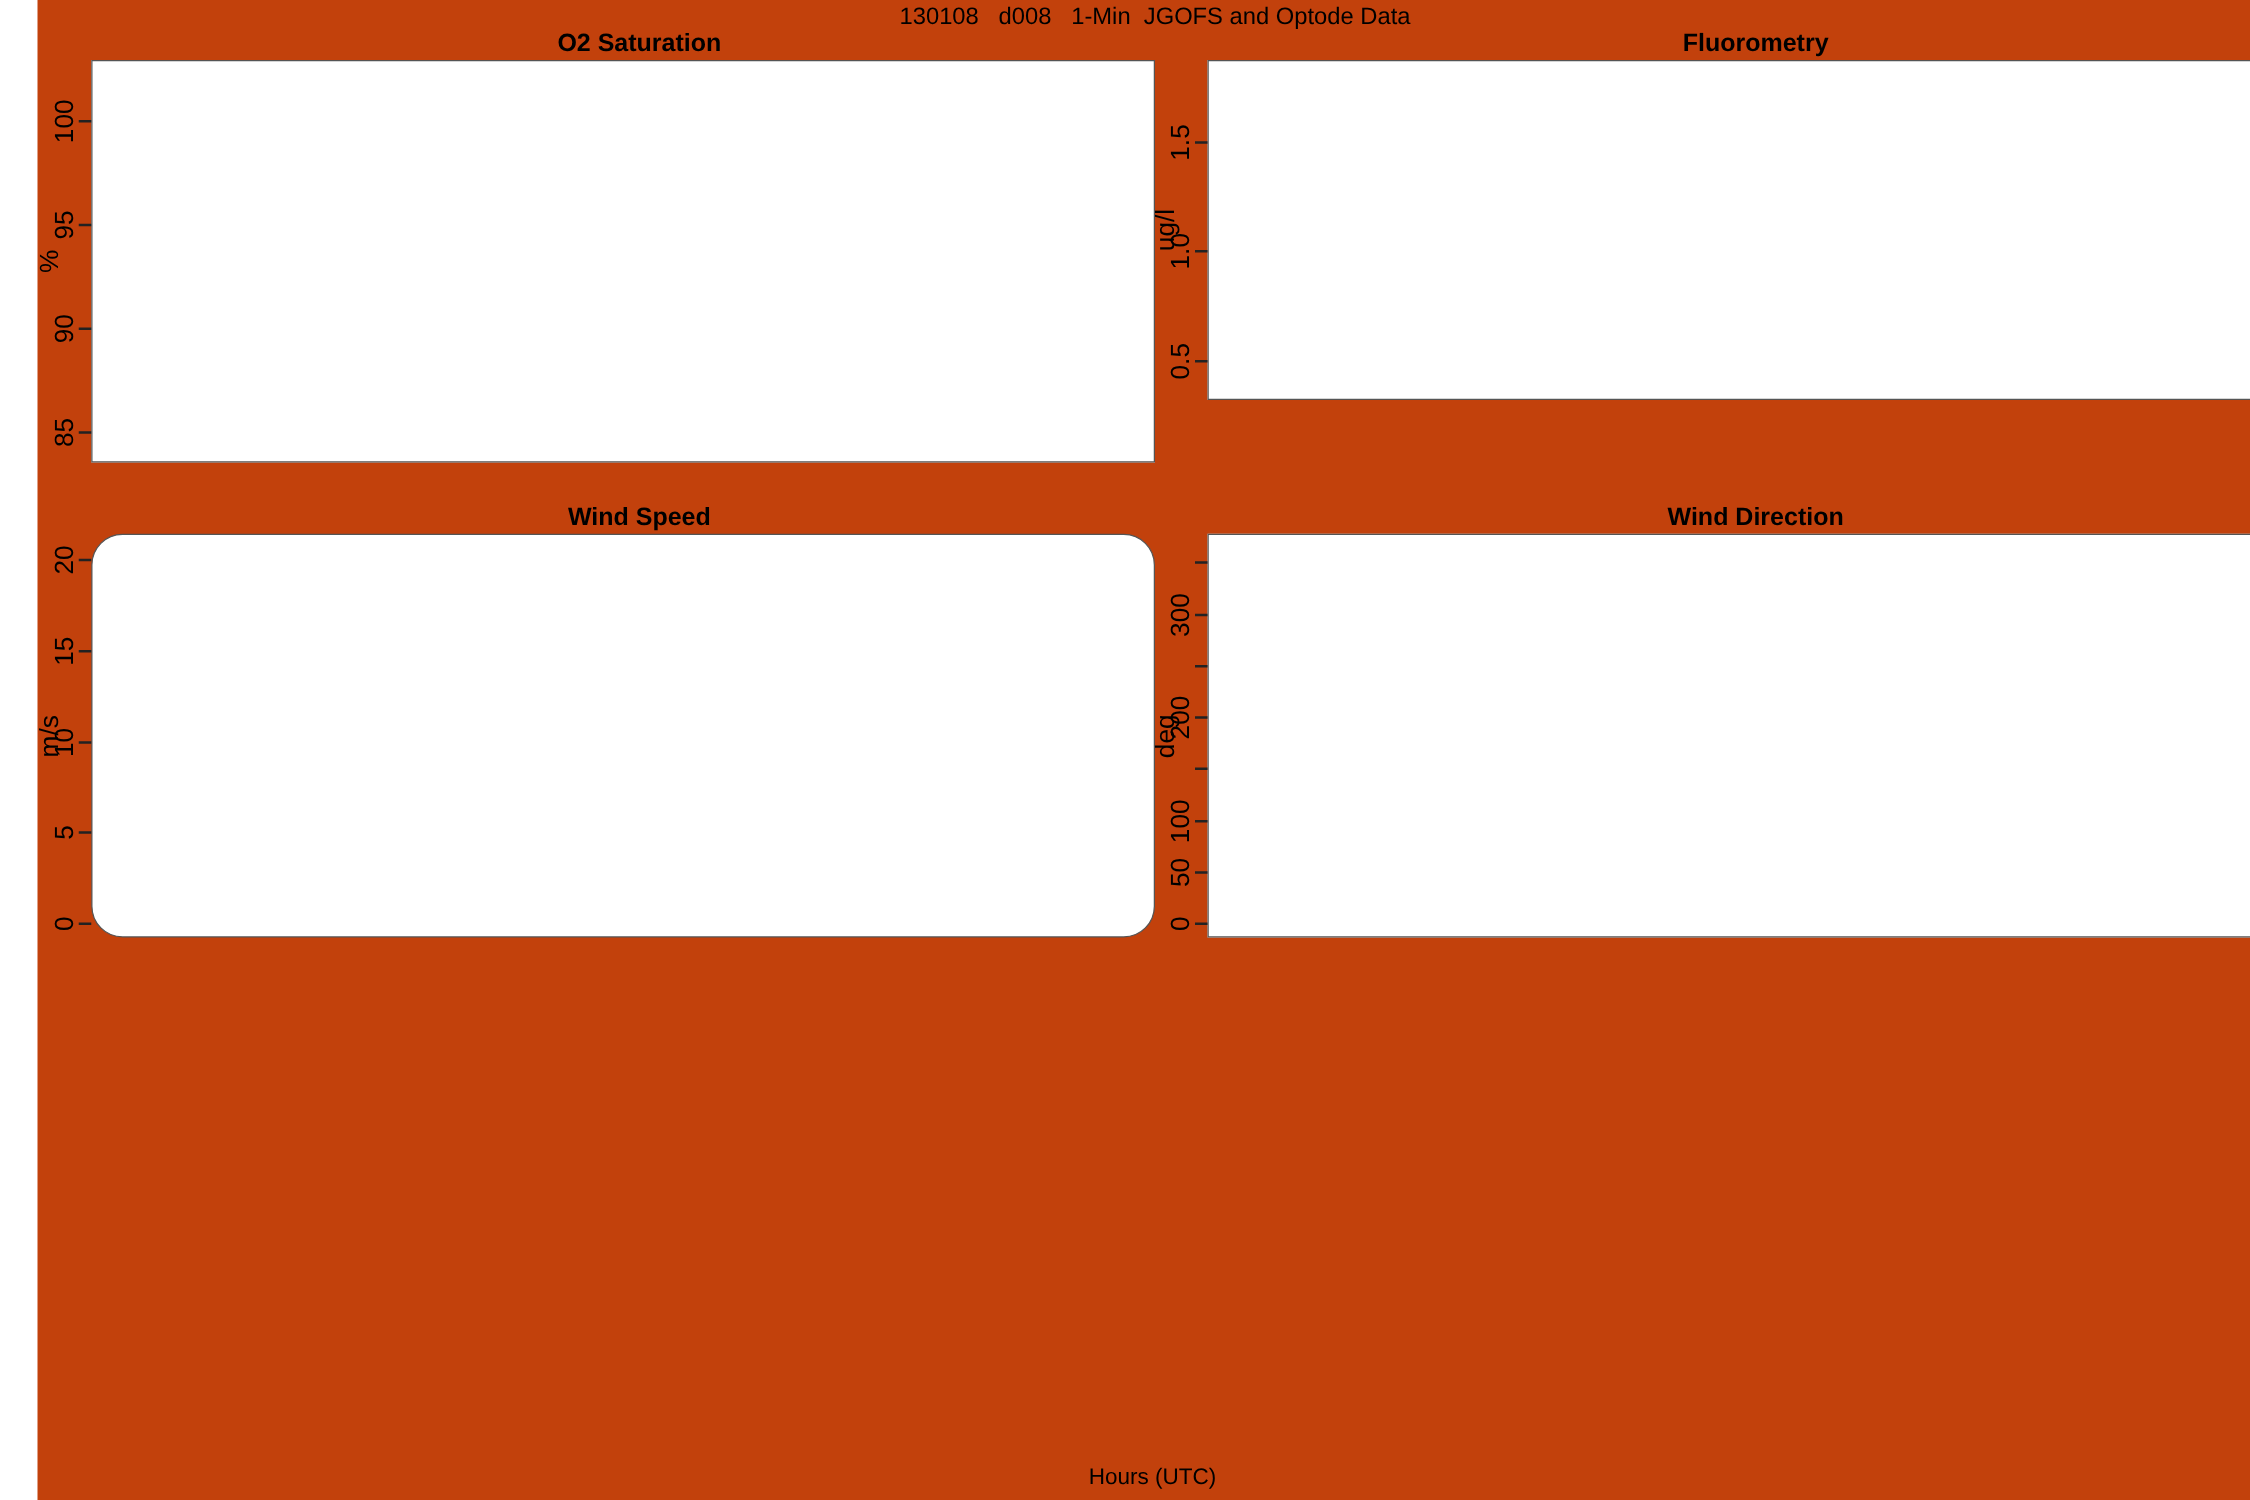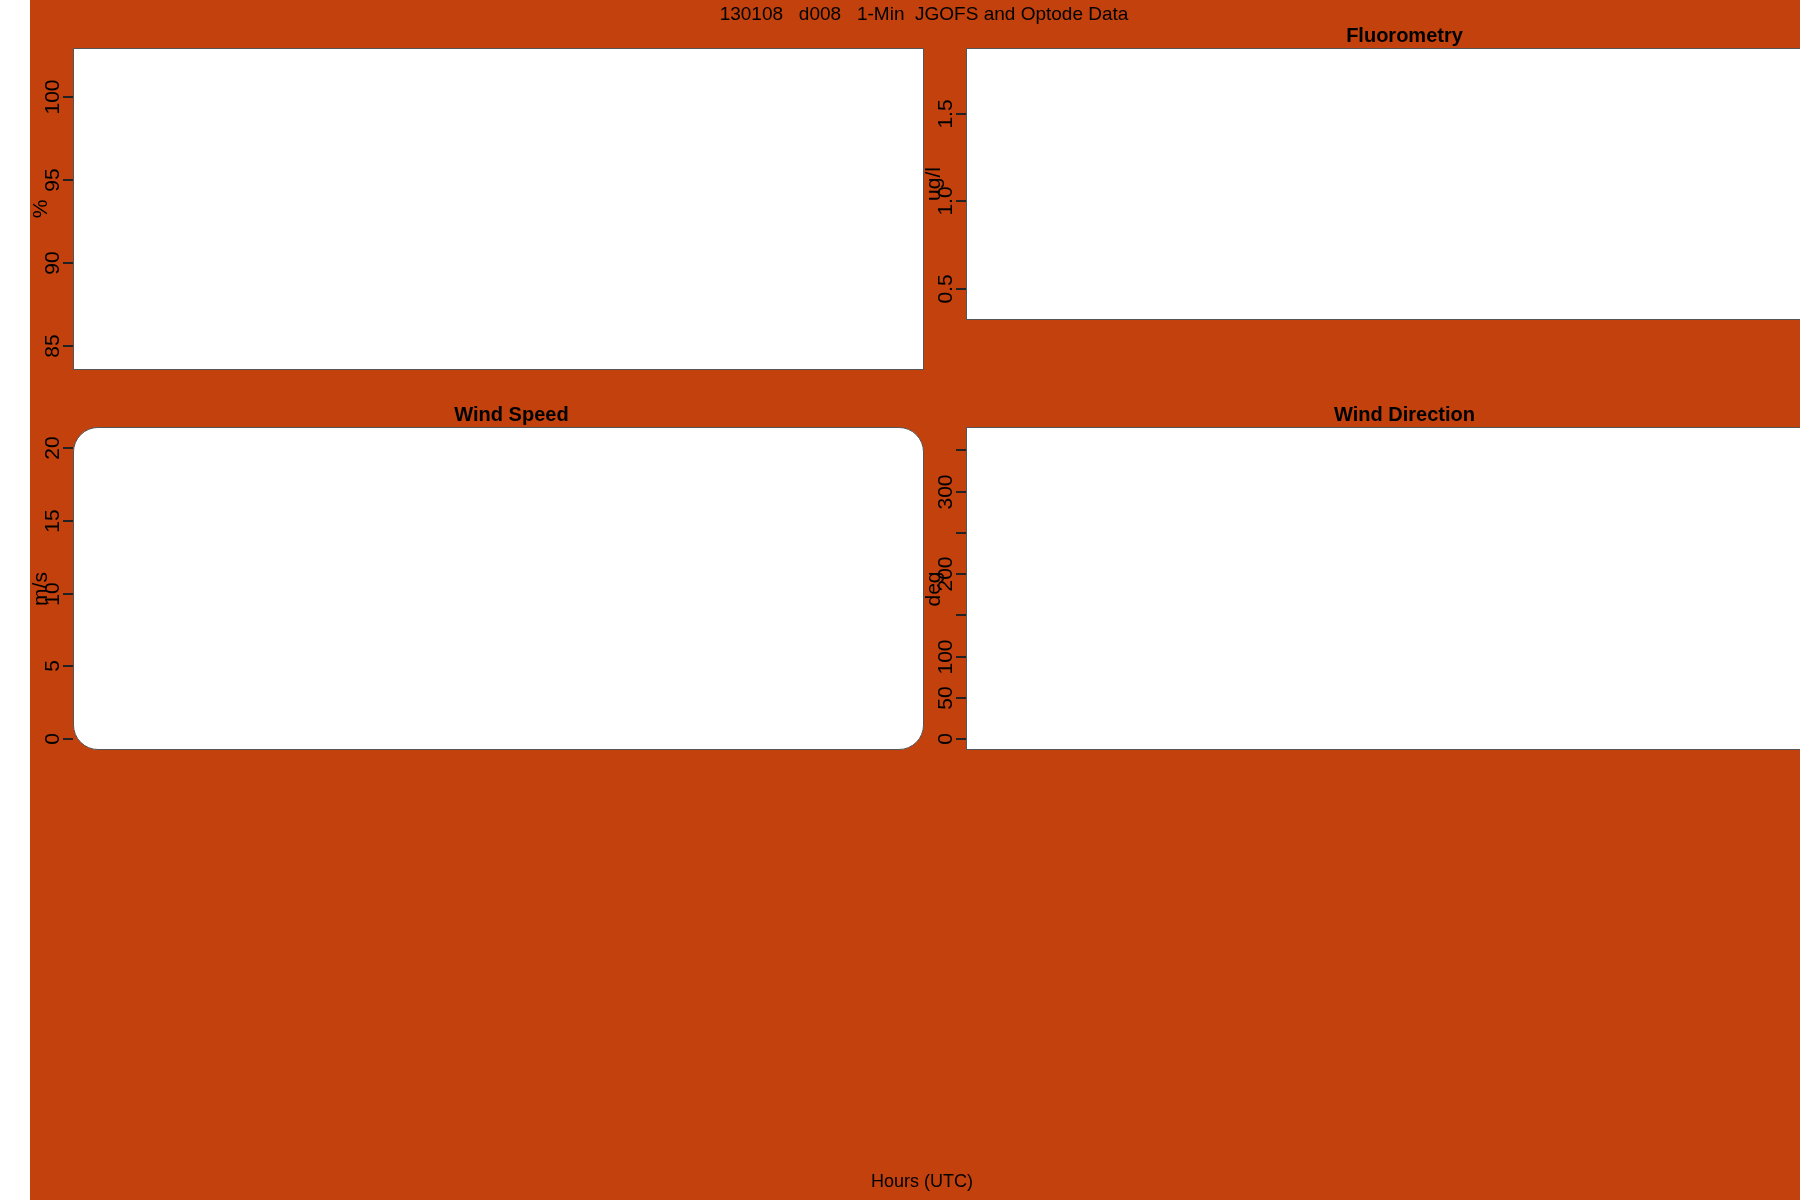--- a/index.html
+++ b/index.html
@@ -45,20 +45,21 @@
   }
 </style>
 </head>
 <body>
 
 <div class="stage">
 
   <div class="main-title">130108   d008   1-Min  JGOFS and Optode Data</div>
 
   <div class="panel" id="panel-0">
+    <div class="ptitle">O2 Saturation</div>
     <span class="ylab">%</span>
   <div class="tick" style="top: 295.788px;"></div>
       <span class="ticklab" style="top: 296.788px;">85</span>
       <div class="tick" style="top: 212.886px;"></div>
       <span class="ticklab" style="top: 213.886px;">90</span>
       <div class="tick" style="top: 129.984px;"></div>
       <span class="ticklab" style="top: 130.984px;">95</span>
       <div class="tick" style="top: 47.0829px;"></div>
       <span class="ticklab" style="top: 48.0829px;">100</span>
     </div>

